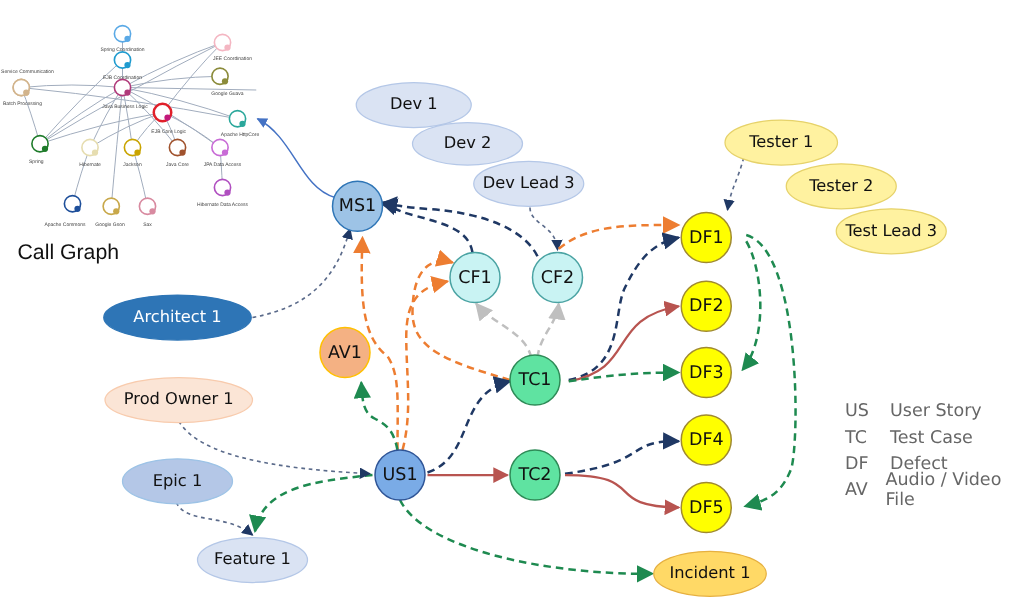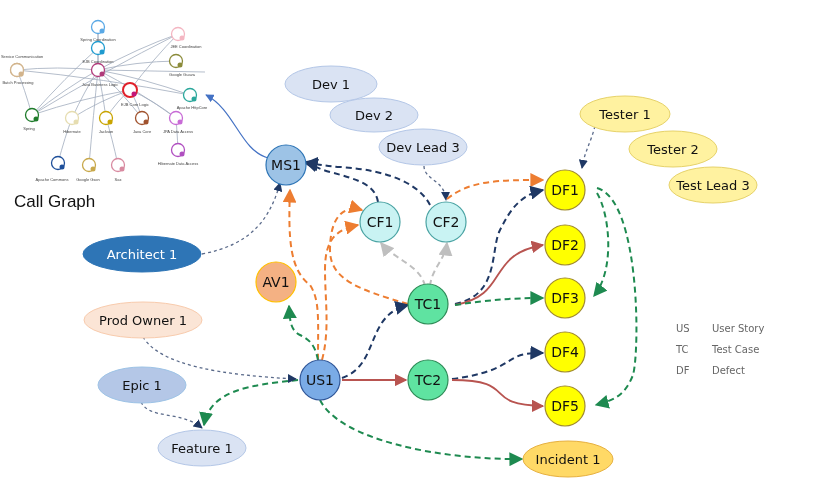--- a/index.html
+++ b/index.html
@@ -1,21 +1,21 @@
 <!DOCTYPE html>
 <html><head>
 <meta charset="utf-8">
 <style>
   html,body{margin:0;padding:0;background:#fff;}
   body{width:817px;height:480px;position:relative;overflow:hidden;font-family:"Liberation Sans",sans-serif;}
   svg#main{position:absolute;left:0;top:0;}
   .nodelabel{font-family:"DejaVu Sans",sans-serif;font-size:14px;fill:#111;text-anchor:middle;dominant-baseline:central;}
   .ovlabel{font-family:"DejaVu Sans",sans-serif;font-size:13px;fill:#111;text-anchor:middle;dominant-baseline:central;}
   .cg-title{position:absolute;left:14px;top:192px;font-size:17px;color:#111;font-family:"Liberation Sans",sans-serif;}
-  .legend{position:absolute;left:676px;top:318px;font-family:"DejaVu Sans",sans-serif;font-size:10px;color:#666;}
+  .legend{position:absolute;left:676px;top:318px;font-family:"DejaVu Sans",sans-serif;font-size:14px;color:#666;}
   .legend .row{display:flex;height:21px;align-items:center;}
   .legend .abbr{width:36px;}
   .cg-small{font-family:"Liberation Sans",sans-serif;font-size:4px;fill:#444;text-anchor:middle;}
 </style>
 </head>
 <body>
 
 <svg id="main" width="817" height="480" viewBox="0 0 817 480">
   <defs>
     <marker id="ar-navy" viewBox="0 0 10 10" refX="9" refY="5" markerWidth="7" markerHeight="7" orient="auto">
@@ -322,13 +322,17 @@
       <span>User Story</span>
     </div>
   <div class="row">
       <span class="abbr">TC</span>
       <span>Test Case</span>
     </div>
   <div class="row">
       <span class="abbr">DF</span>
       <span>Defect</span>
     </div>
+  <div class="row">
+      <span class="abbr">AV</span>
+      <span>Audio / Video File</span>
+    </div>
 </div>
 
 </body></html>

